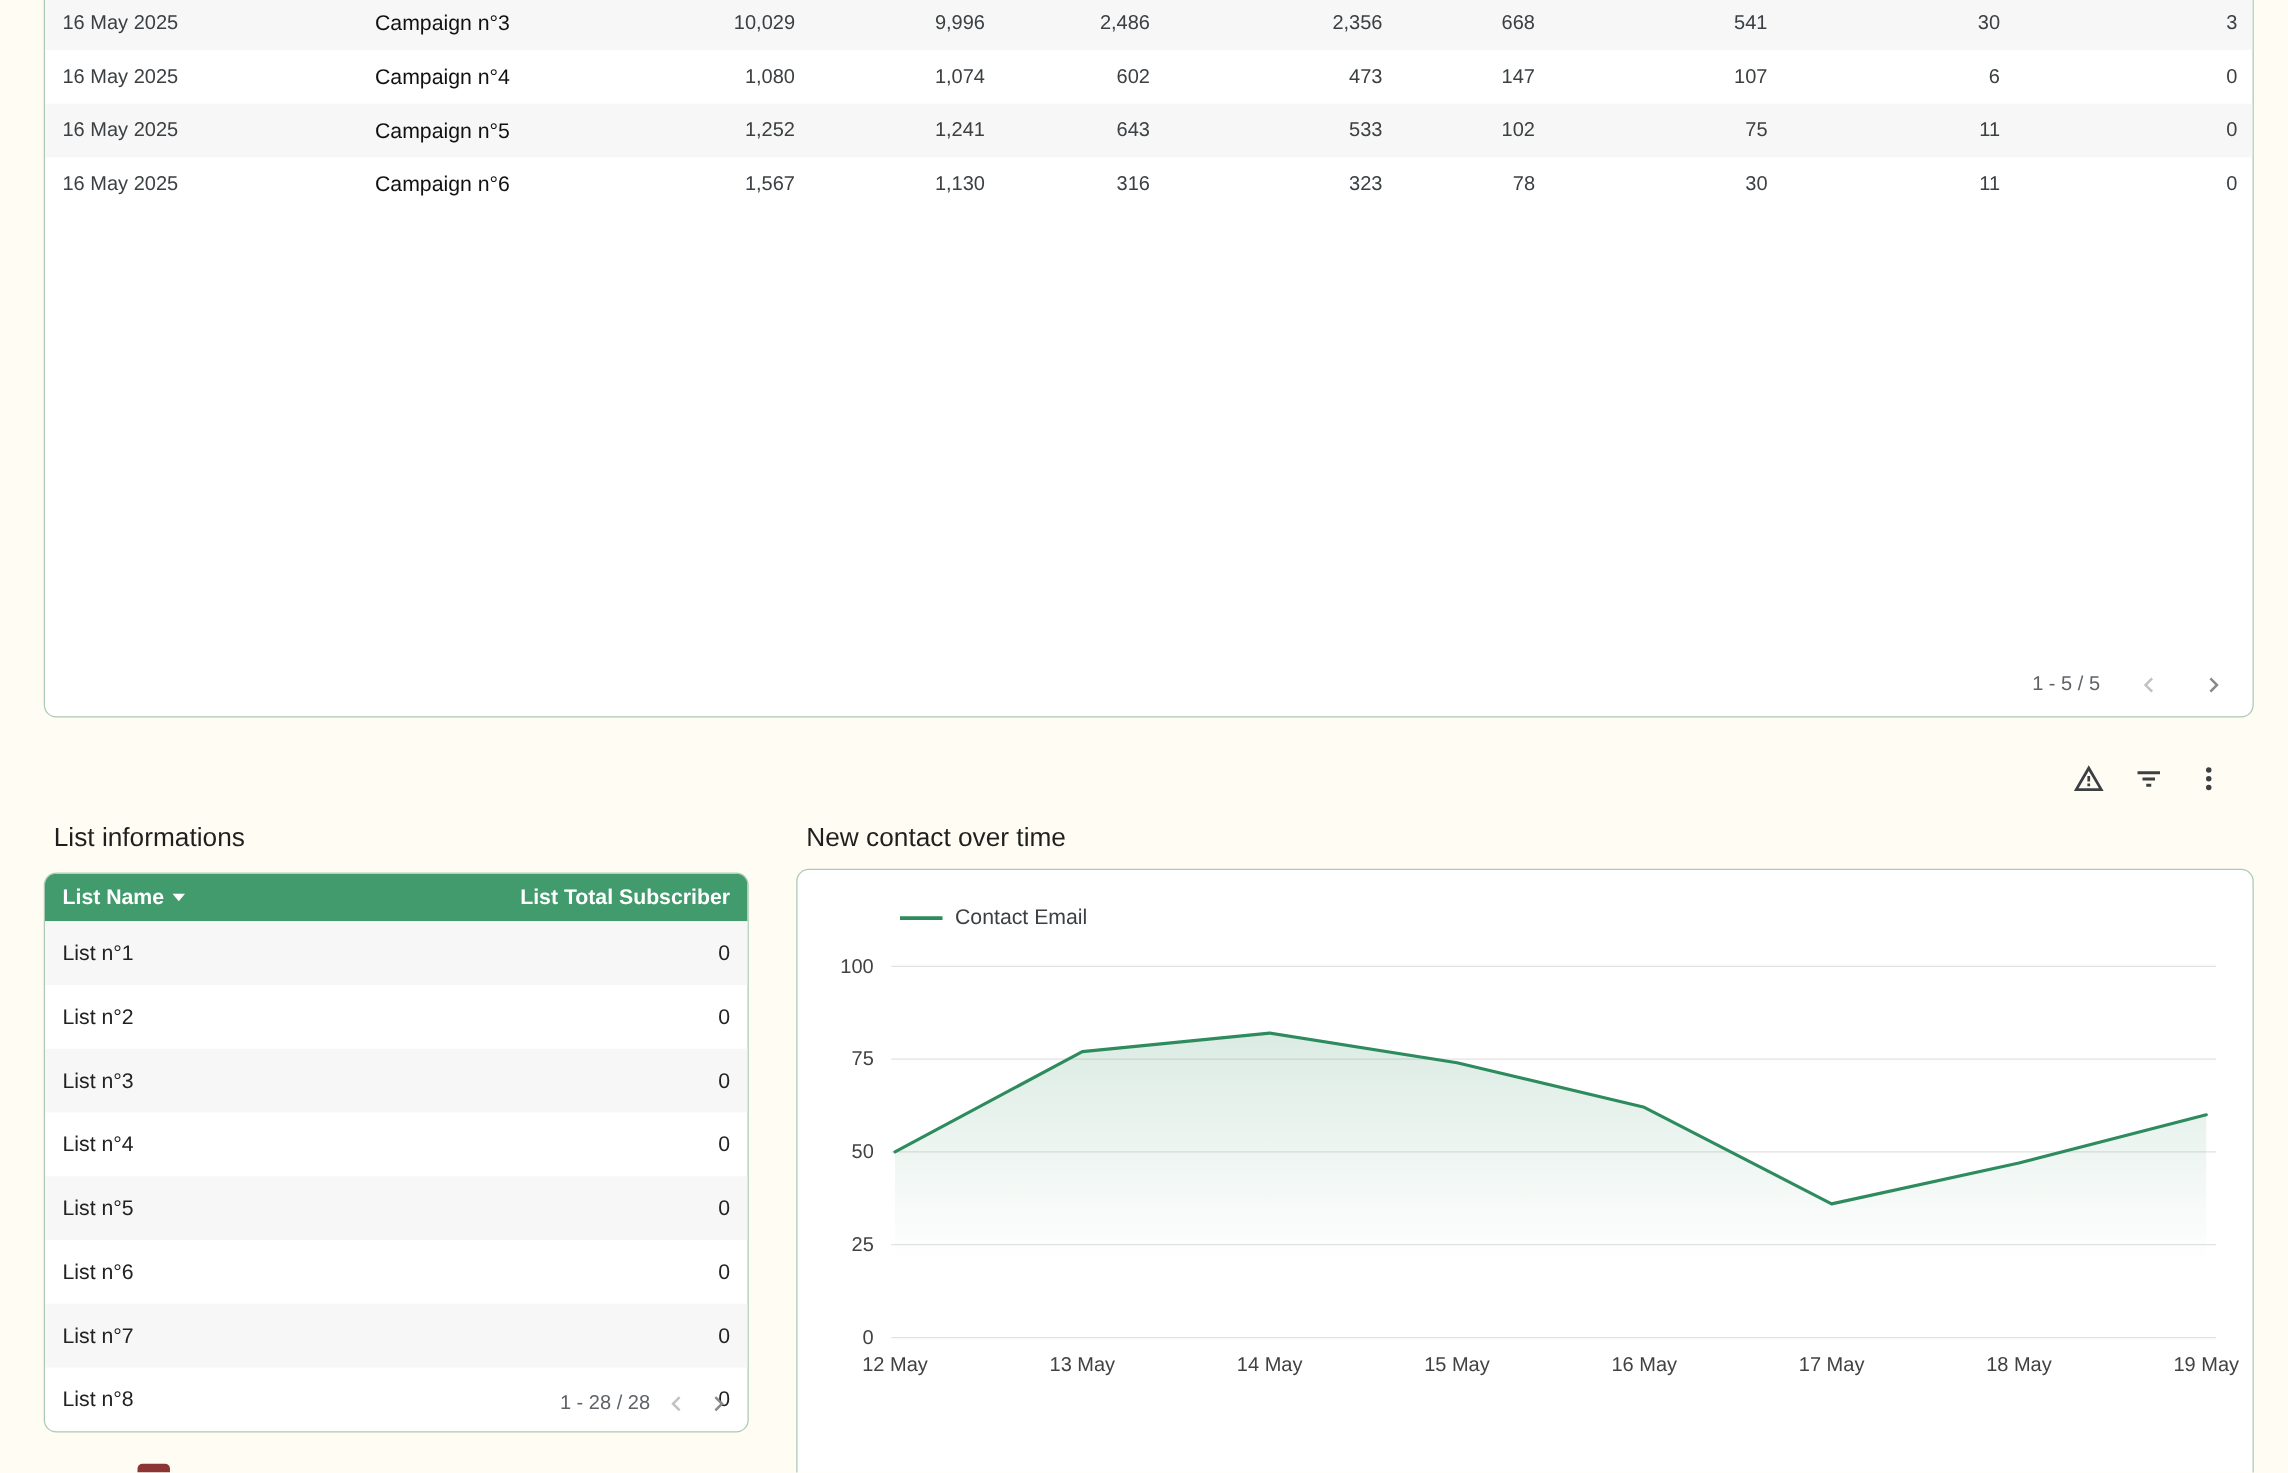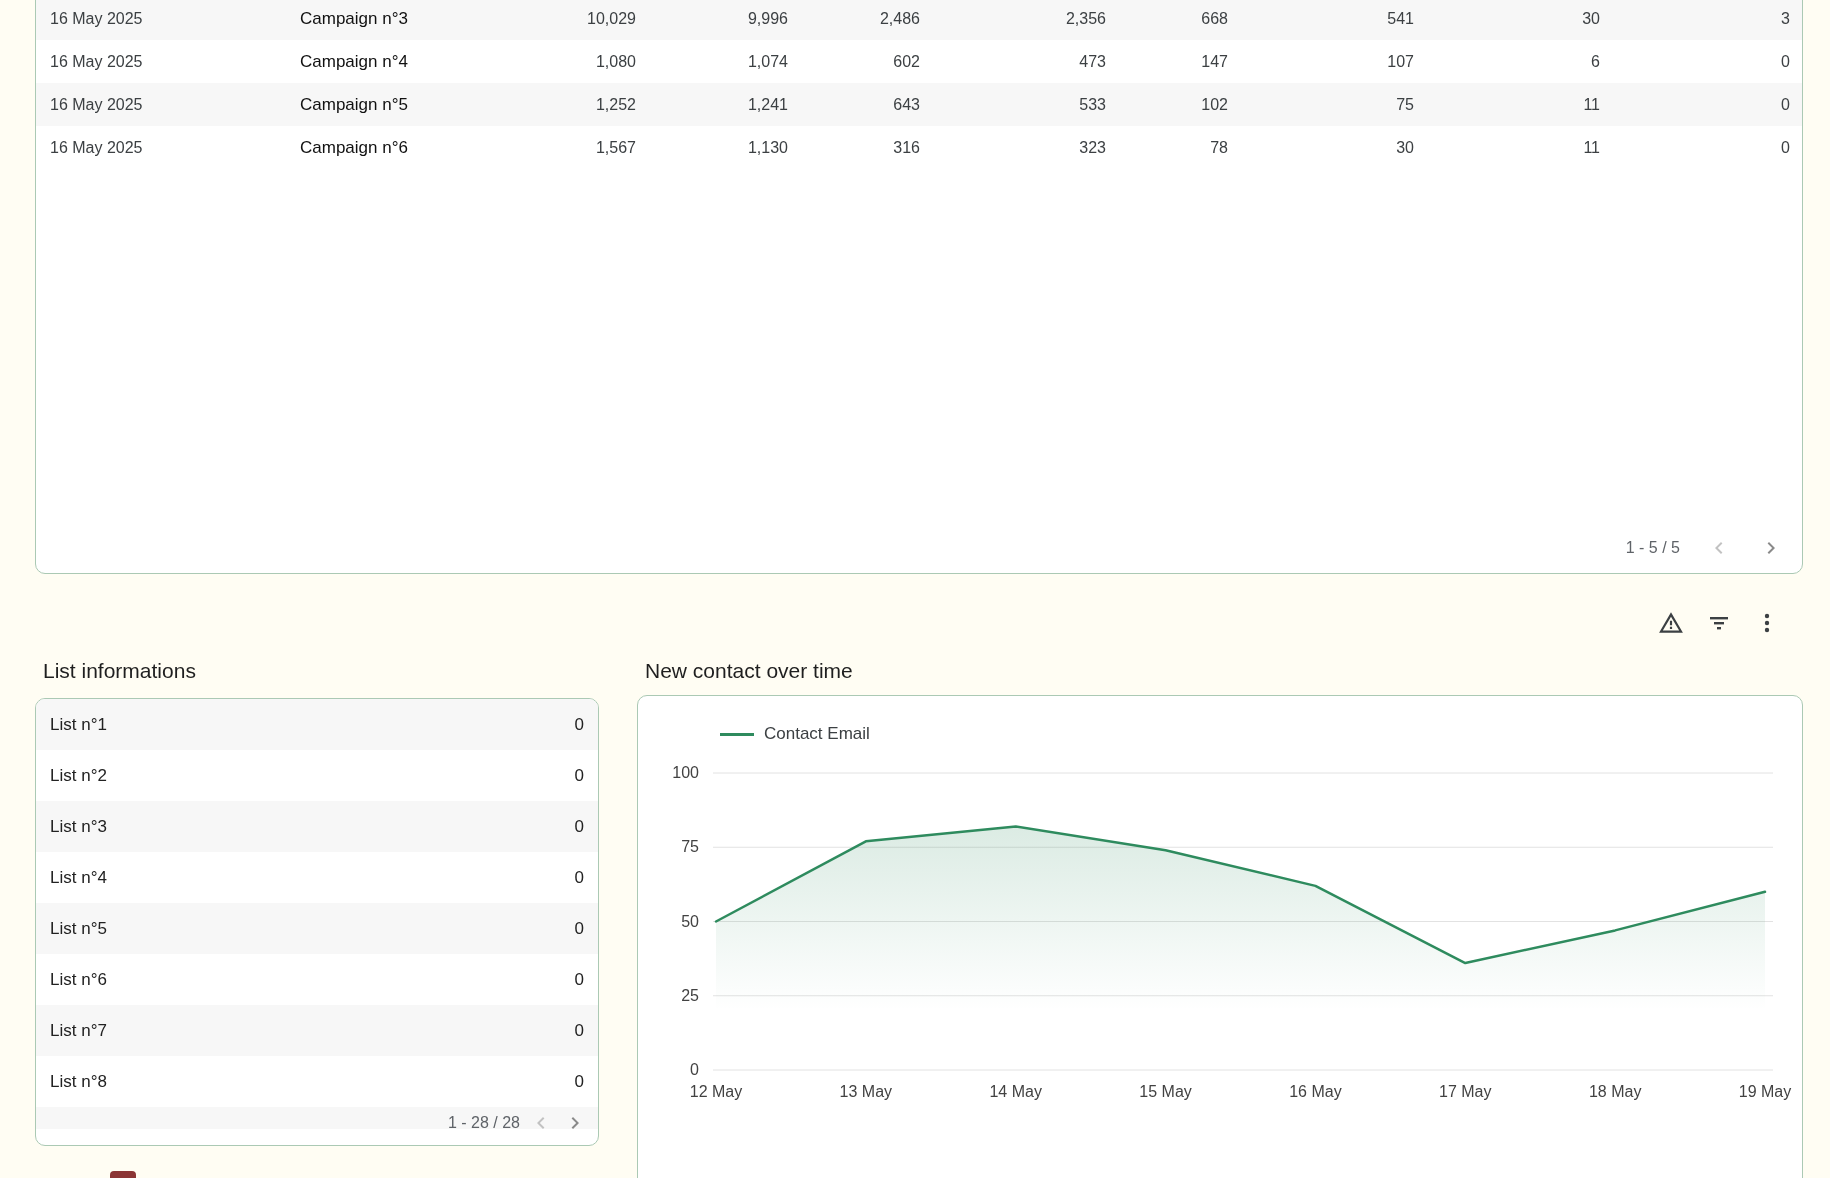--- a/index.html
+++ b/index.html
@@ -163,20 +163,27 @@
         <circle cx="12" cy="12" r="2.2"></circle>
         <circle cx="12" cy="19" r="2.2"></circle>
     </svg>
   </span>
 </div>
 
 <div class="section-title" id="list-title">List informations</div>
 <div class="section-title" id="chart-title">New contact over time</div>
 
 <div class="card" id="list-card">
+  <div class="list-header">
+    <span class="hleft">
+      <span>List Name</span>
+      <span class="sort-arrow"></span>
+    </span>
+    <span>List Total Subscriber</span>
+  </div>
   <div id="list-body">
       <div class="l-row alt">
         <span>List n°1</span>
         <span>0</span>
       </div>
       <div class="l-row">
         <span>List n°2</span>
         <span>0</span>
       </div>
       <div class="l-row alt">

